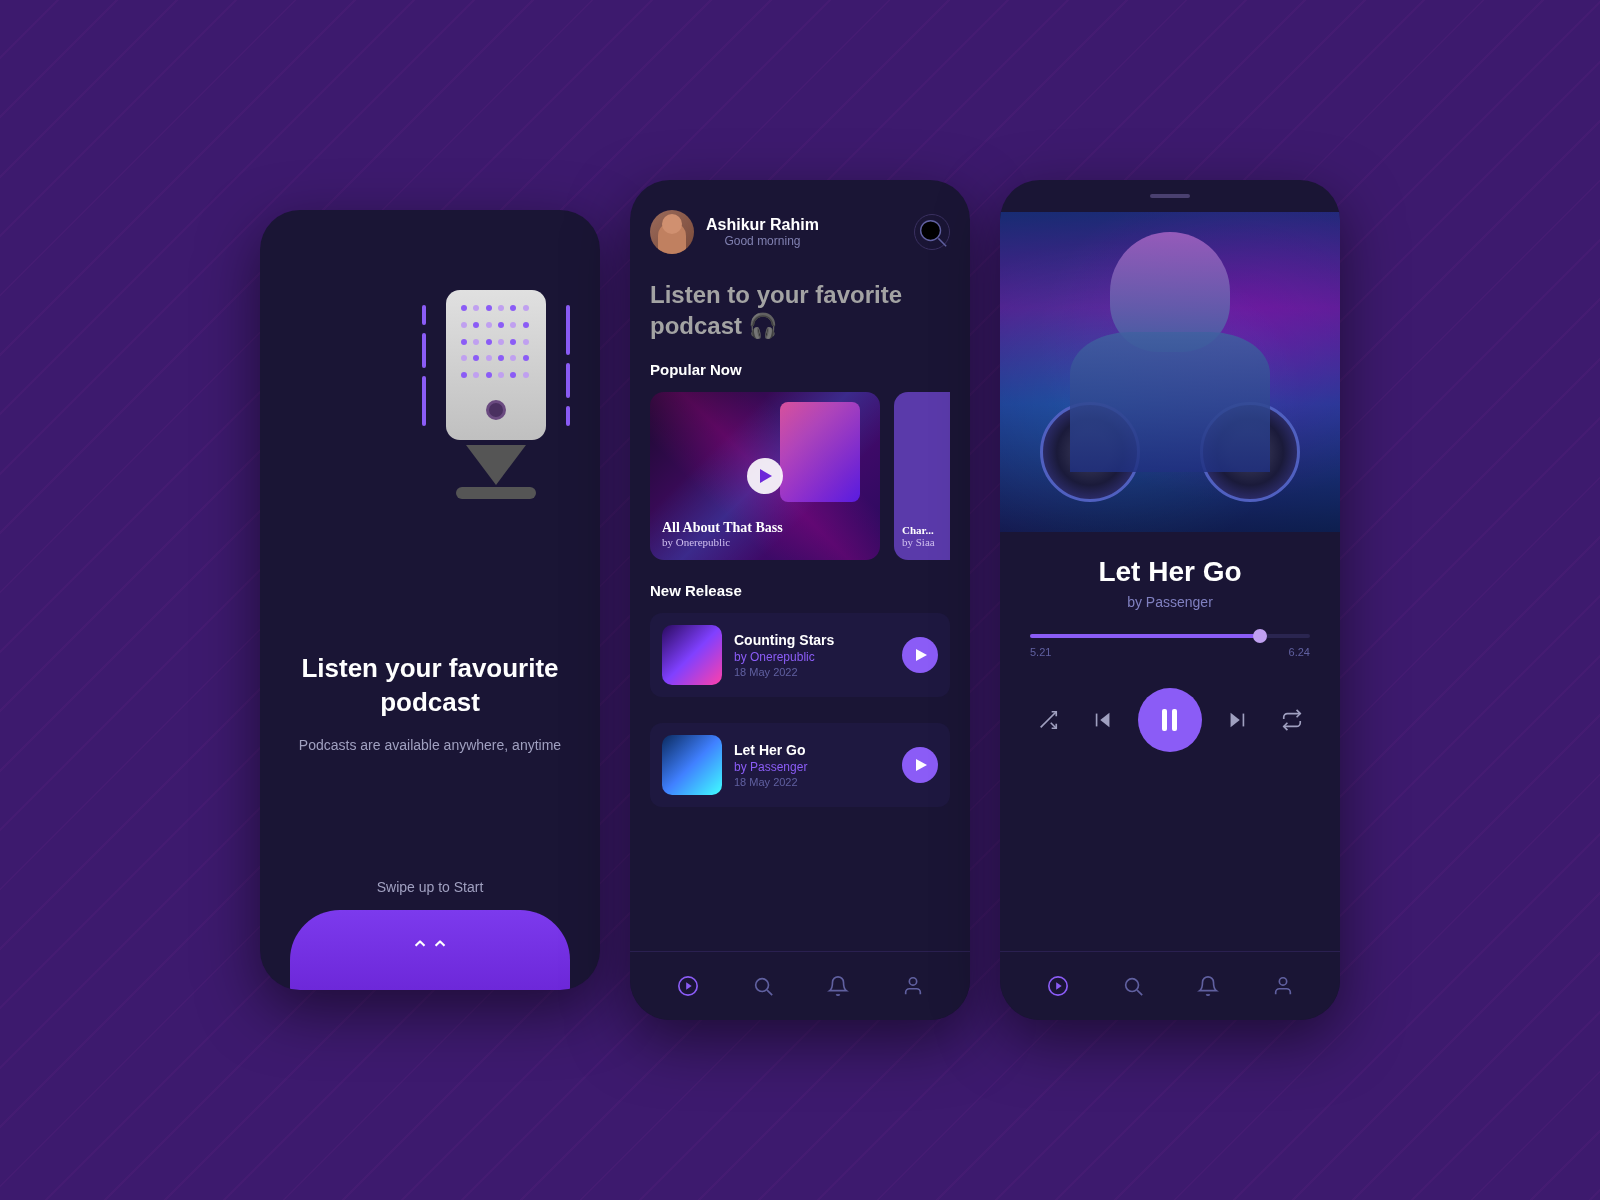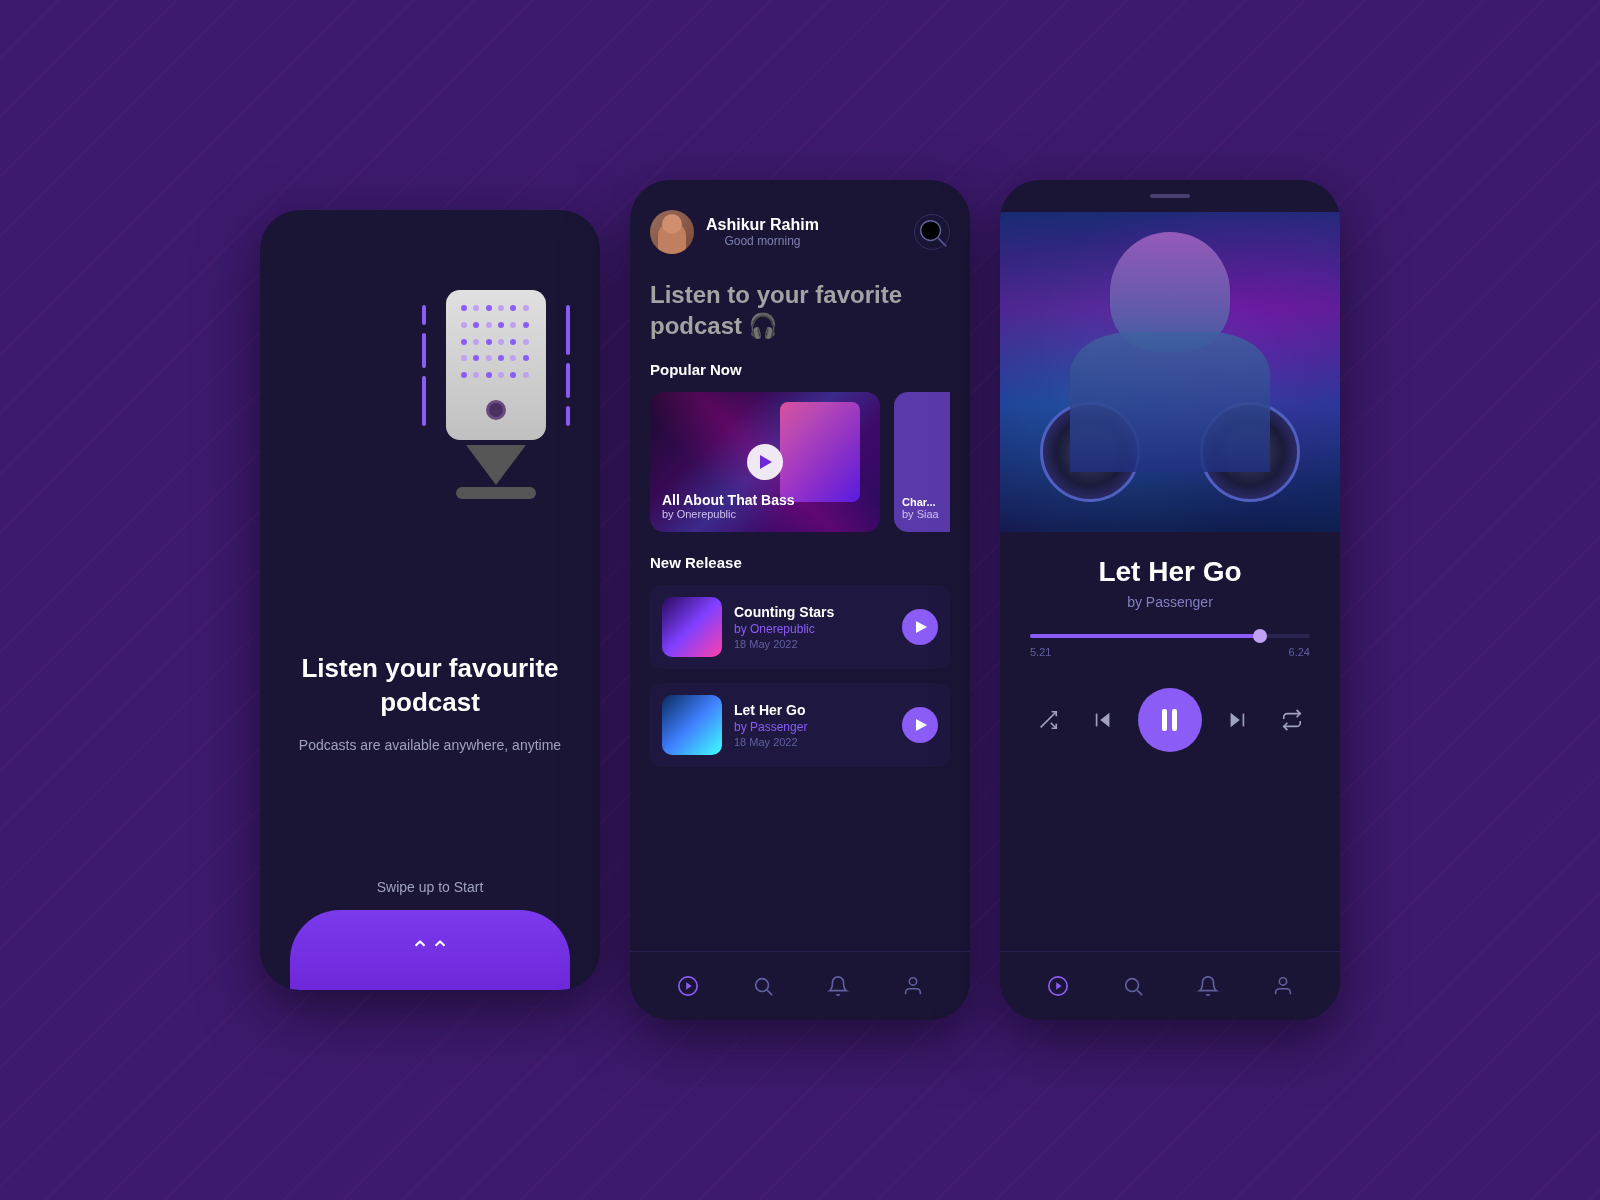--- a/index.html
+++ b/index.html
@@ -280,25 +280,26 @@
 
     .popular-scroll {
       display: flex;
       gap: 14px;
       margin-bottom: 22px;
       overflow: hidden;
     }
 
     .popular-card {
       width: 230px;
-      height: 140px;
+      height: 168px;
       border-radius: 14px;
       overflow: hidden;
       position: relative;
       flex-shrink: 0;
+      font-family: Liberation Serif, serif;
     }
 
     .card-bg-1 {
       background: linear-gradient(135deg, #1a0a2e 0%, #4a0a6e 50%, #2a0a5e 100%);
       position: relative;
     }
 
     .card-neon-lines {
       position: absolute;
       inset: 0;
@@ -361,21 +362,21 @@
     .card-bg-2 {
       background: #5a3aaa;
       width: 80px;
       flex-shrink: 0;
     }
 
     
     .new-release-list {
       display: flex;
       flex-direction: column;
-      gap: 14px;
+      gap: 26px;
       overflow: hidden;
     }
 
     .release-item {
       background: #1e1840;
       border-radius: 12px;
       padding: 12px;
       display: flex;
       align-items: center;
       gap: 12px;

